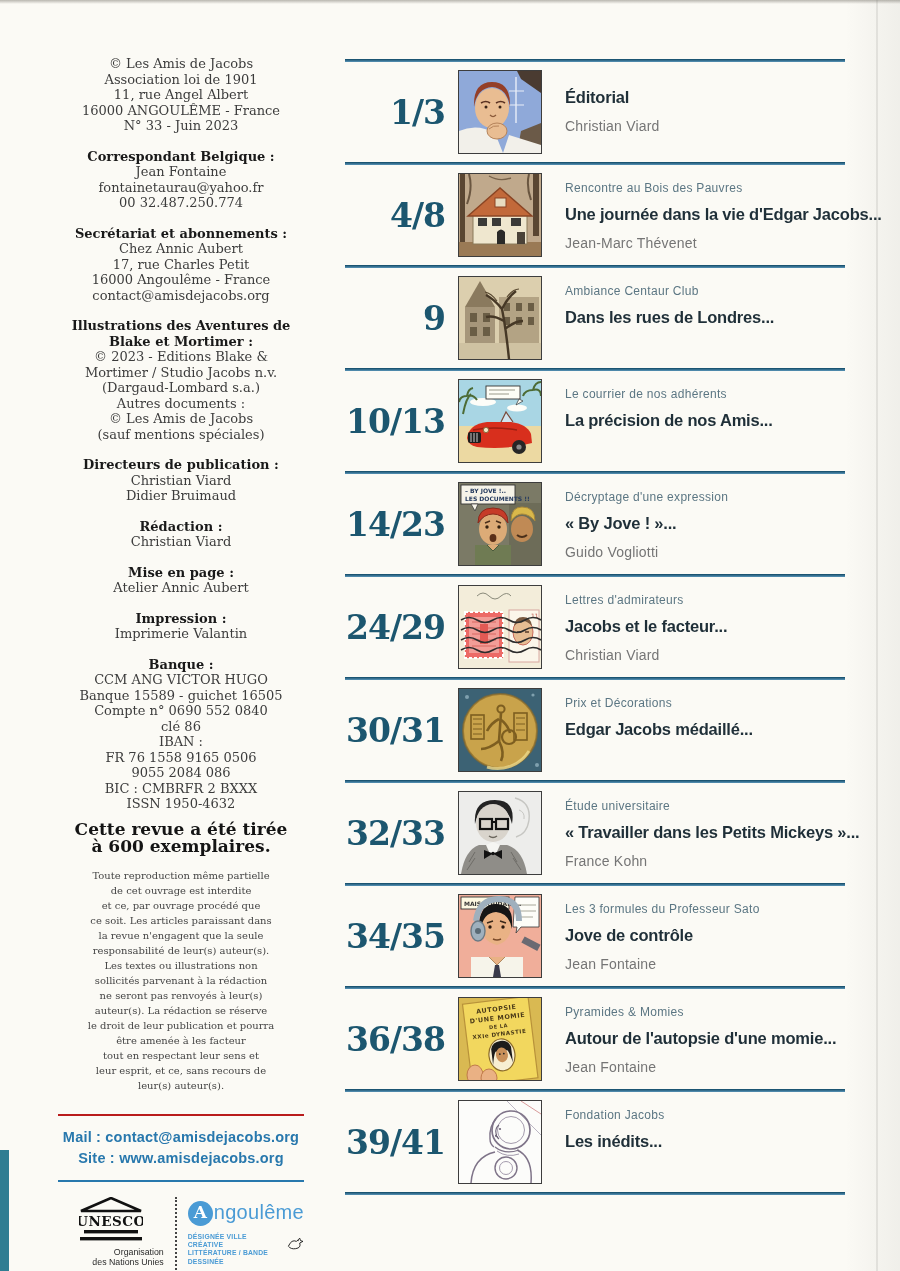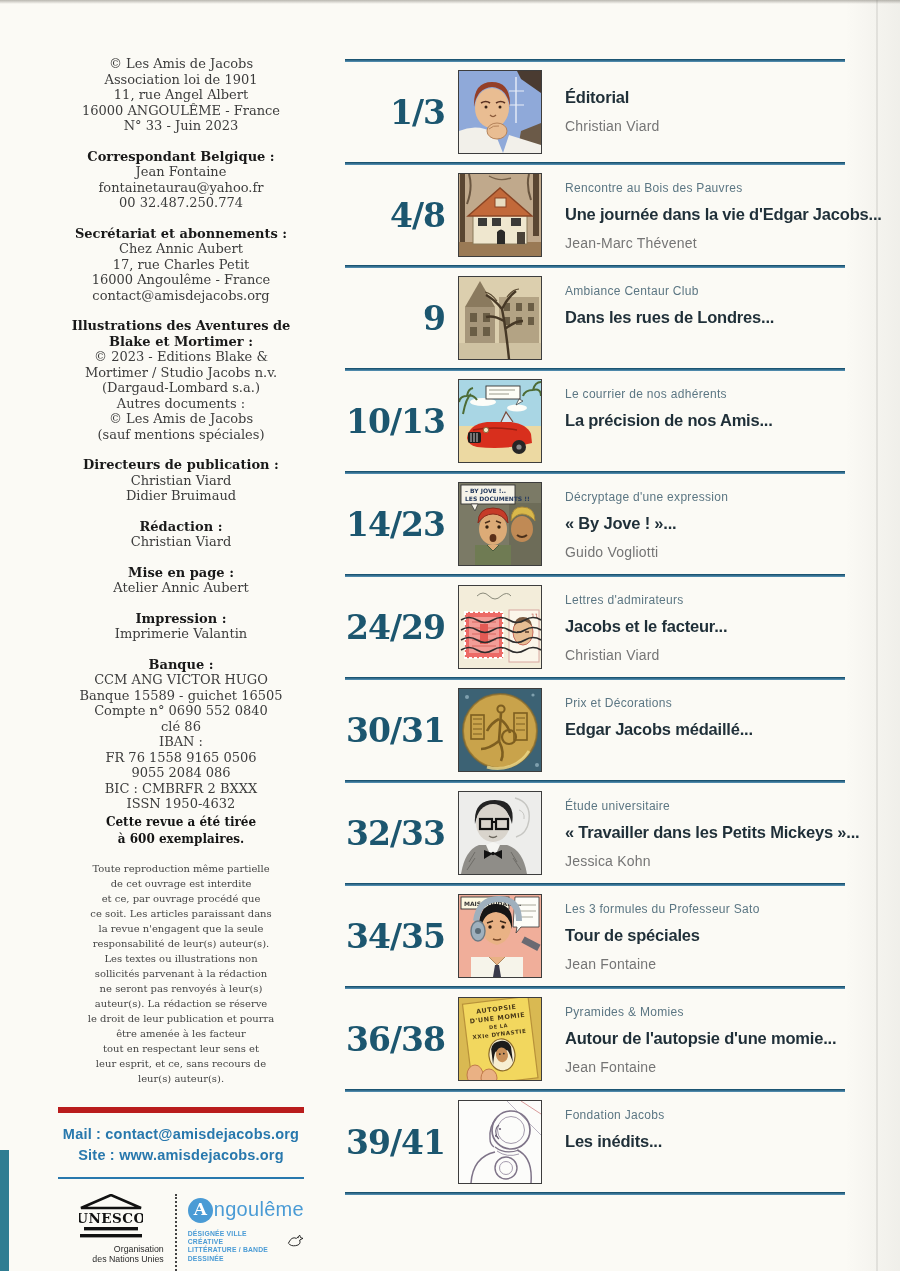--- a/index.html
+++ b/index.html
@@ -12,23 +12,23 @@
   .scan-top{position:absolute;left:0;top:0;width:900px;height:4px;background:linear-gradient(to bottom,#b9b7b0,rgba(185,183,176,0));}
   .scan-right{position:absolute;right:0;top:0;width:55px;height:1271px;background:linear-gradient(to right,rgba(0,0,0,0),rgba(90,90,85,0.07));}
   .scan-edge-line{position:absolute;left:876px;top:0;width:2px;height:1271px;background:rgba(120,120,115,0.15);}
   .spine-bar{position:absolute;left:0;top:1150px;width:9px;height:121px;background:#2f7d92;}
 
   
   .left-col{position:absolute;left:58px;top:56px;width:246px;text-align:center;color:#3c3c3c;font-size:13px;line-height:15.5px;}
   .left-col .lines div{white-space:nowrap;}
   .sec{margin-top:15px;}
   .sec-head{font-weight:700;color:#191919;}
-  .print-run{margin-top:2px;font-weight:700;font-size:12px;line-height:17px;color:#141414;}
+  .print-run{margin-top:9px;font-weight:700;font-size:17px;line-height:17px;color:#141414;}
   .legal{margin-top:13px;font-size:10px;line-height:15px;color:#454545;}
-  .contact{margin-top:21px;border-top:6px solid #b91c1c;border-bottom:2px solid #2878ad;padding:11px 0;}
+  .contact{margin-top:21px;border-top:2px solid #b91c1c;border-bottom:2px solid #2878ad;padding:11px 0;}
   .contact div{font-family:"Liberation Sans","DejaVu Sans",sans-serif;font-weight:700;color:#2878ad;font-size:14.5px;line-height:21px;letter-spacing:.2px;}
   .logos{margin-top:15px;display:flex;justify-content:center;align-items:flex-start;gap:11px;}
   .unesco{width:122px;text-align:right;}
   .unesco svg{display:block;margin:0 auto 4px;}
   .unesco-caption{font-family:"Liberation Sans",sans-serif;font-size:8.8px;line-height:10.6px;color:#2b2b2b;}
   .logo-divider{width:0;border-left:2px dotted #444;align-self:stretch;min-height:100px;}
   .angouleme{width:134px;text-align:left;padding-top:4px;}
   .ang-wordmark{display:flex;align-items:center;gap:1px;margin-bottom:7px;}
   .ang-circle{width:25px;height:25px;border-radius:50%;background:#4a9bd5;color:#fff;display:flex;align-items:center;justify-content:center;font-family:"DejaVu Serif",serif;font-size:17px;font-weight:700;}
   .ang-rest{font-family:"Liberation Sans",sans-serif;font-size:20px;color:#4a9bd5;letter-spacing:.3px;}
@@ -430,21 +430,21 @@
         <path d="M10,70 l6,-10 M58,70 l-6,-10 M8,78 l8,-12 M62,78 l-8,-12" stroke="#6e6c67" stroke-width="1"></path>
         <polygon points="27,53 34,50 41,53 37,62 31,62" fill="#f5f5f2"></polygon>
         <polygon points="25,58 34,61.5 25,67" fill="#121212"></polygon>
         <polygon points="43,58 34,61.5 43,67" fill="#121212"></polygon>
         <circle cx="34" cy="61.5" r="1.8" fill="#121212"></circle>
       </svg>
     </div>
     <div class="toc-text">
       <div class="toc-cat">Étude universitaire</div>
       <div class="toc-title">« Travailler dans les Petits Mickeys »...</div>
-      <div class="toc-author">Jessica Kohn</div>
+      <div class="toc-author">France Kohn</div>
     </div>
   </div>
 
   <div class="rule"></div>
   <div class="toc-row">
     <div class="toc-pages">34/35</div>
     <div class="toc-thumb">
       <svg width="82" height="82" viewBox="0 0 82 82">
         <rect width="82" height="82" fill="#f0ae9a"></rect>
         <path d="M56,2 L80,2 L80,32 L62,32 L57,38 L58,32 L54,32 Z" fill="#fdfdf8" stroke="#333" stroke-width="0.8"></path>
@@ -463,21 +463,21 @@
         <path d="M28,28 l6,-2 M41,26 l6,2" stroke="#3a2818" stroke-width="1.5"></path>
         <path d="M34,44 q4,2 8,0" stroke="#7a4a2a" stroke-width="1.4" fill="none"></path>
         <rect x="12" y="62" width="52" height="20" fill="#f6f4ea"></rect>
         <path d="M30,62 l8,8 l8,-8" fill="#e9b285" stroke="#b08a60" stroke-width="1"></path>
         <polygon points="36,70 40,70 42,82 34,82" fill="#3a3a4a"></polygon>
         <rect x="64" y="44" width="18" height="7" fill="#6a6a72" transform="rotate(28 70 46)"></rect>
       </svg>
     </div>
     <div class="toc-text">
       <div class="toc-cat">Les 3 formules du Professeur Sato</div>
-      <div class="toc-title">Tour de spéciales</div>
+      <div class="toc-title">Jove de contrôle</div>
       <div class="toc-author">Jean Fontaine</div>
     </div>
   </div>
 
   <div class="rule"></div>
   <div class="toc-row">
     <div class="toc-pages">36/38</div>
     <div class="toc-thumb">
       <svg width="82" height="82" viewBox="0 0 82 82">
         <rect width="82" height="82" fill="#d9b952"></rect>

